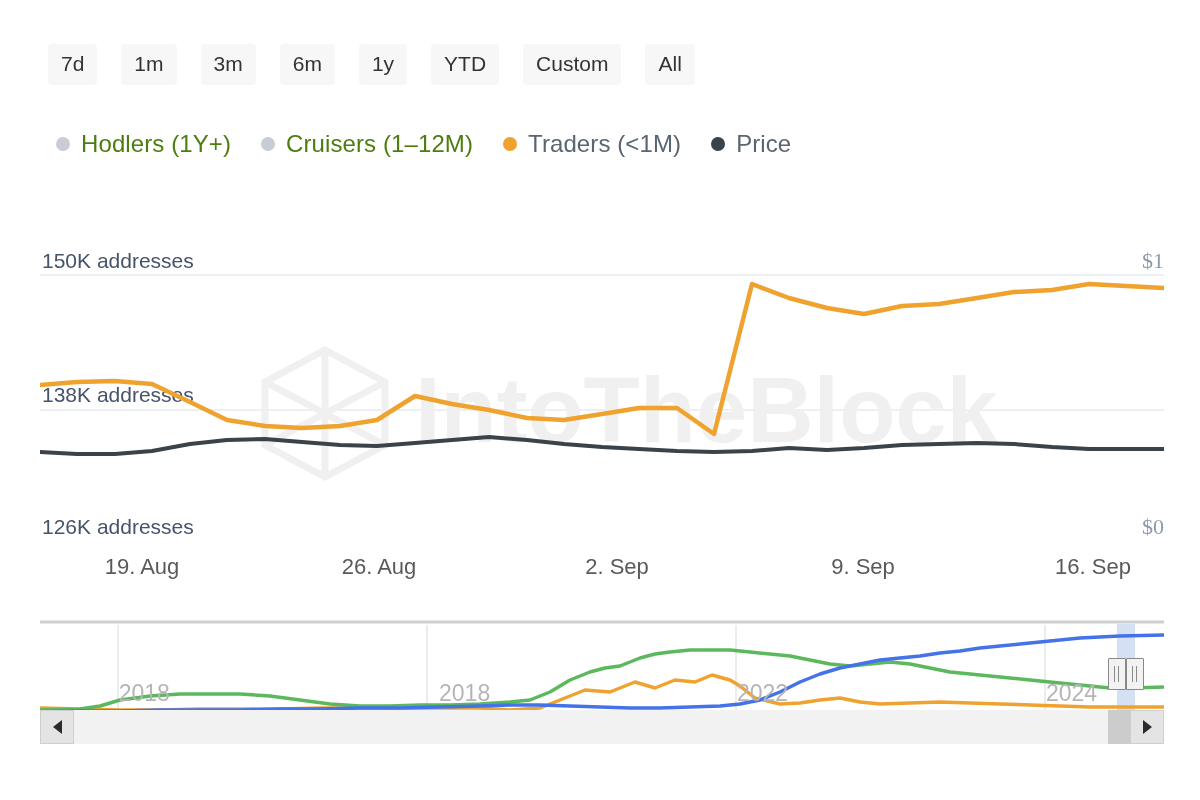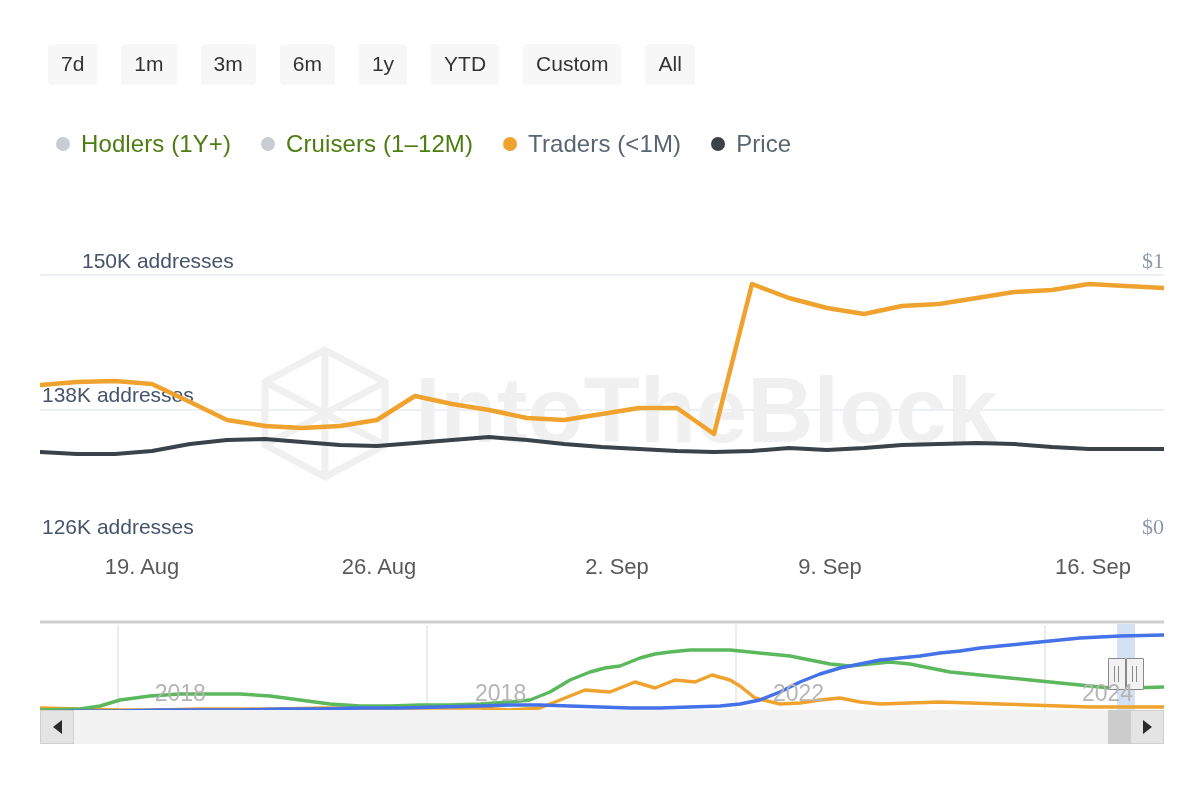--- a/index.html
+++ b/index.html
@@ -129,21 +129,20 @@
     top: 620px;
     width: 1124px;
     height: 95px;
   }
   .nav-year {
     position: absolute;
     font-size: 23px;
     color: #b5b5b5;
     line-height: 1;
     white-space: nowrap;
-    padding-left: 36px;
   }
   .nav-handle {
     position: absolute;
     width: 18px;
     height: 32px;
     background: #f2f2f2;
     border: 1px solid #888888;
     border-radius: 1px;
     top: 38px;
     cursor: ew-resize;
@@ -239,21 +238,21 @@
         <span class="legend-label">Traders (&lt;1M)</span>
       </div>
       <div class="legend-item active">
         <span class="legend-dot" style="background: rgb(58, 66, 74);"></span>
         <span class="legend-label">Price</span>
       </div>
     </div>
 
   <div class="chart-area">
 
-    <div class="axis-label" style="left:42px; top:20px;margin-left:40px;">150K addresses</div>
+    <div class="axis-label" style="left:42px; top:20px;">150K addresses</div>
     <div class="axis-label" style="left:42px; top:154px;">138K addresses</div>
     <div class="axis-label" style="left:42px; top:286px;">126K addresses</div>
 
     <div class="axis-label right" style="right:36px; top:20px;">$1</div>
     <div class="axis-label right" style="right:36px; top:286px;">$0</div>
 
     <div class="plot">
       <svg width="1124" height="330" viewBox="0 0 1124 330" xmlns="http://www.w3.org/2000/svg">
 
         <g>
@@ -275,21 +274,21 @@
 
         <polyline fill="none" stroke="#f0a22e" stroke-width="4.5" stroke-linecap="round" stroke-linejoin="round" points="0,155 37,152 75,151 112,154 150,172 187,190 225,196 262,198 300,196 337,190 375,166 412,174 449,180 487,188 524,190 562,184 599,178 637,178 674,204 712,54 749,68 787,78 824,84 862,76 899,74 937,68 974,62 1012,60 1049,54 1086,56 1124,58"></polyline>
       </svg>
     </div>
   </div>
 
   <div class="xaxis" id="xaxis">
       <div class="xtick" style="left: 142px;">19. Aug</div>
       <div class="xtick" style="left: 379px;">26. Aug</div>
       <div class="xtick" style="left: 617px;">2. Sep</div>
-      <div class="xtick" style="left: 830px;">9. Sep</div>
+      <div class="xtick" style="left: 863px;">9. Sep</div>
       <div class="xtick" style="left: 1093px;">16. Sep</div>
     </div>
 
   <div class="navigator">
     <svg width="1124" height="95" viewBox="0 0 1124 95" xmlns="http://www.w3.org/2000/svg">
       <line x1="0" y1="2" x2="1124" y2="2" stroke="#cfcfcf" stroke-width="3"></line>
       <g>
         <line x1="78" y1="5" x2="78" y2="95" stroke="#ececec" stroke-width="2"></line>
         <line x1="387" y1="5" x2="387" y2="95" stroke="#ececec" stroke-width="2"></line>
         <line x1="696" y1="5" x2="696" y2="95" stroke="#ececec" stroke-width="2"></line>

